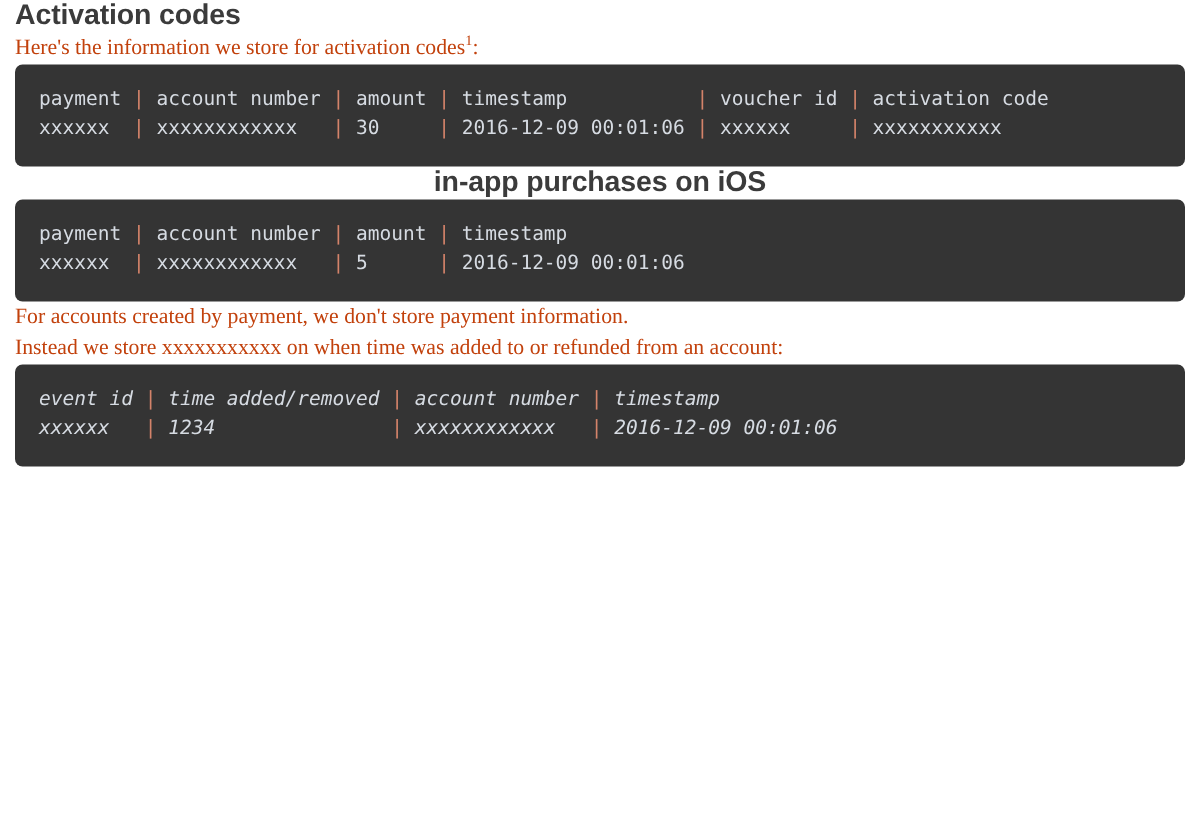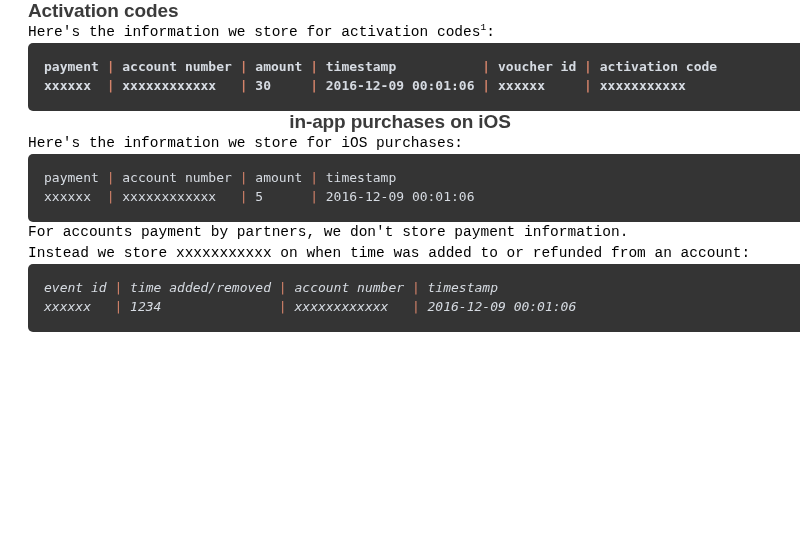--- a/index.html
+++ b/index.html
@@ -7,36 +7,36 @@
     padding: 0;
     background: #ffffff;
   }
   body {
     width: 800px;
     height: 544px;
     font-family: "Liberation Sans", sans-serif;
     overflow: hidden;
   }
   .page {
-    padding: 0 28px;
+    padding: 0 10px;
     box-sizing: border-box;
     width: 800px;
   }
   h2.section-heading {
     font-family: "Liberation Sans", sans-serif;
     font-size: 19px;
     font-weight: bold;
     color: #3b3b3b;
     margin: 0;
     letter-spacing: -0.1px;
   }
   p.section-text {
-    font-family: Liberation Mono, monospace;
+    font-family: Liberation Serif, serif;
     font-size: 14.5px;
-    color: #000000;
+    color: #c2410c;
     margin: 0;
     line-height: 21px;
   }
   p.section-text sup {
     font-size: 9.5px;
     vertical-align: super;
     line-height: 0;
   }
   pre.code-block {
     background: #343434;
@@ -55,21 +55,21 @@
     white-space: pre;
     display: block;
   }
   pre.code-block .pipe {
     color: #d4836a;
   }
 
   
   .sec-1-heading { margin-top: 3px; }
   .sec-1-text    { margin-top: 14px; }
-  .sec-1-code    { margin-top: 15px; font-weight: bold; }
+  .sec-1-code    { margin-top: 15px; }
 
   .sec-2-heading { margin-top: 36px; text-align: center; }
   .sec-2-text    { margin-top: 15px; }
   .sec-2-code    { margin-top: 16px; }
 
   .sec-3-heading { margin-top: 36px; }
   .sec-3-text    { margin-top: 14px; }
   .sec-3-code    { margin-top: 17px; font-style: italic; }
 </style>
 </head>
@@ -78,22 +78,21 @@
 <div class="page">
 
   <h2 class="section-heading sec-1-heading">Activation codes</h2>
 
   <p class="section-text sec-1-text"><span>Here's the information we store for activation codes</span><sup>1</sup><span>:</span></p>
 
   <pre class="code-block sec-1-code"><span class="code-line">payment <span class="pipe">|</span> account number <span class="pipe">|</span> amount <span class="pipe">|</span> timestamp           <span class="pipe">|</span> voucher id <span class="pipe">|</span> activation code</span><span class="code-line">xxxxxx  <span class="pipe">|</span> xxxxxxxxxxxx   <span class="pipe">|</span> 30     <span class="pipe">|</span> 2016-12-09 00:01:06 <span class="pipe">|</span> xxxxxx     <span class="pipe">|</span> xxxxxxxxxxx</span></pre>
 
   <h2 class="section-heading sec-2-heading">in-app purchases on iOS</h2>
 
-  <p class="section-text sec-2-text"><span>Here's the information we store for iOS purchases:</span></p>
 
   <pre class="code-block sec-2-code"><span class="code-line">payment <span class="pipe">|</span> account number <span class="pipe">|</span> amount <span class="pipe">|</span> timestamp</span><span class="code-line">xxxxxx  <span class="pipe">|</span> xxxxxxxxxxxx   <span class="pipe">|</span> 5      <span class="pipe">|</span> 2016-12-09 00:01:06</span></pre>
 
 
-  <p class="section-text sec-3-text"><span>For accounts payment by partners, we don't store payment information.</span><br><span>Instead we store xxxxxxxxxxx on when time was added to or refunded from an account:</span></p>
+  <p class="section-text sec-3-text"><span>For accounts created by payment, we don't store payment information.</span><br><span>Instead we store xxxxxxxxxxx on when time was added to or refunded from an account:</span></p>
 
   <pre class="code-block sec-3-code"><span class="code-line">event id <span class="pipe">|</span> time added/removed <span class="pipe">|</span> account number <span class="pipe">|</span> timestamp</span><span class="code-line">xxxxxx   <span class="pipe">|</span> 1234               <span class="pipe">|</span> xxxxxxxxxxxx   <span class="pipe">|</span> 2016-12-09 00:01:06</span></pre>
 
 </div>
 
 </body></html>

